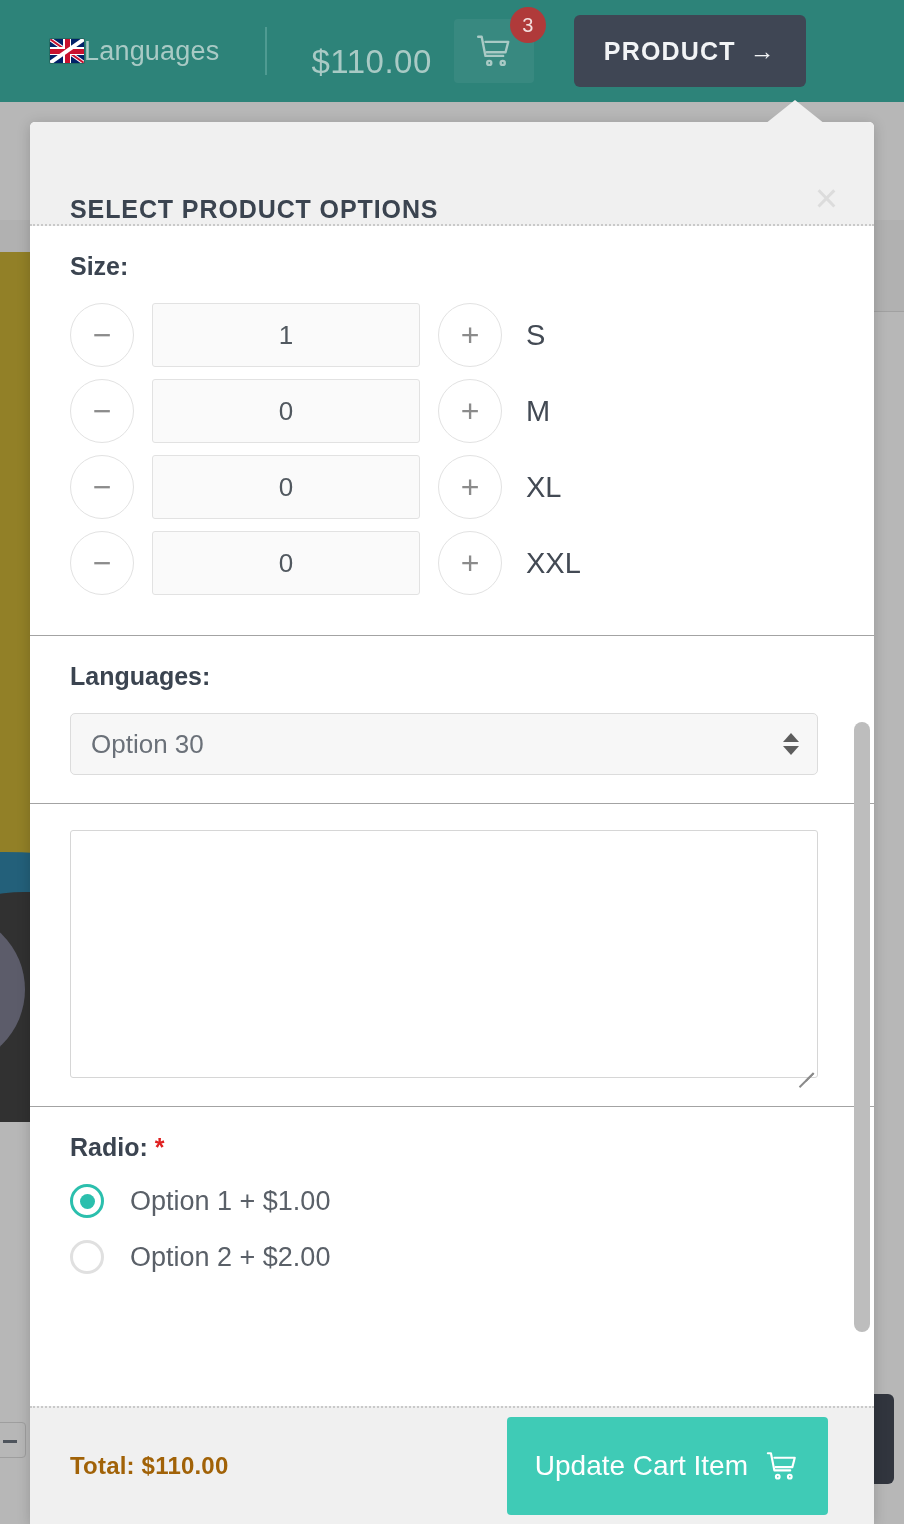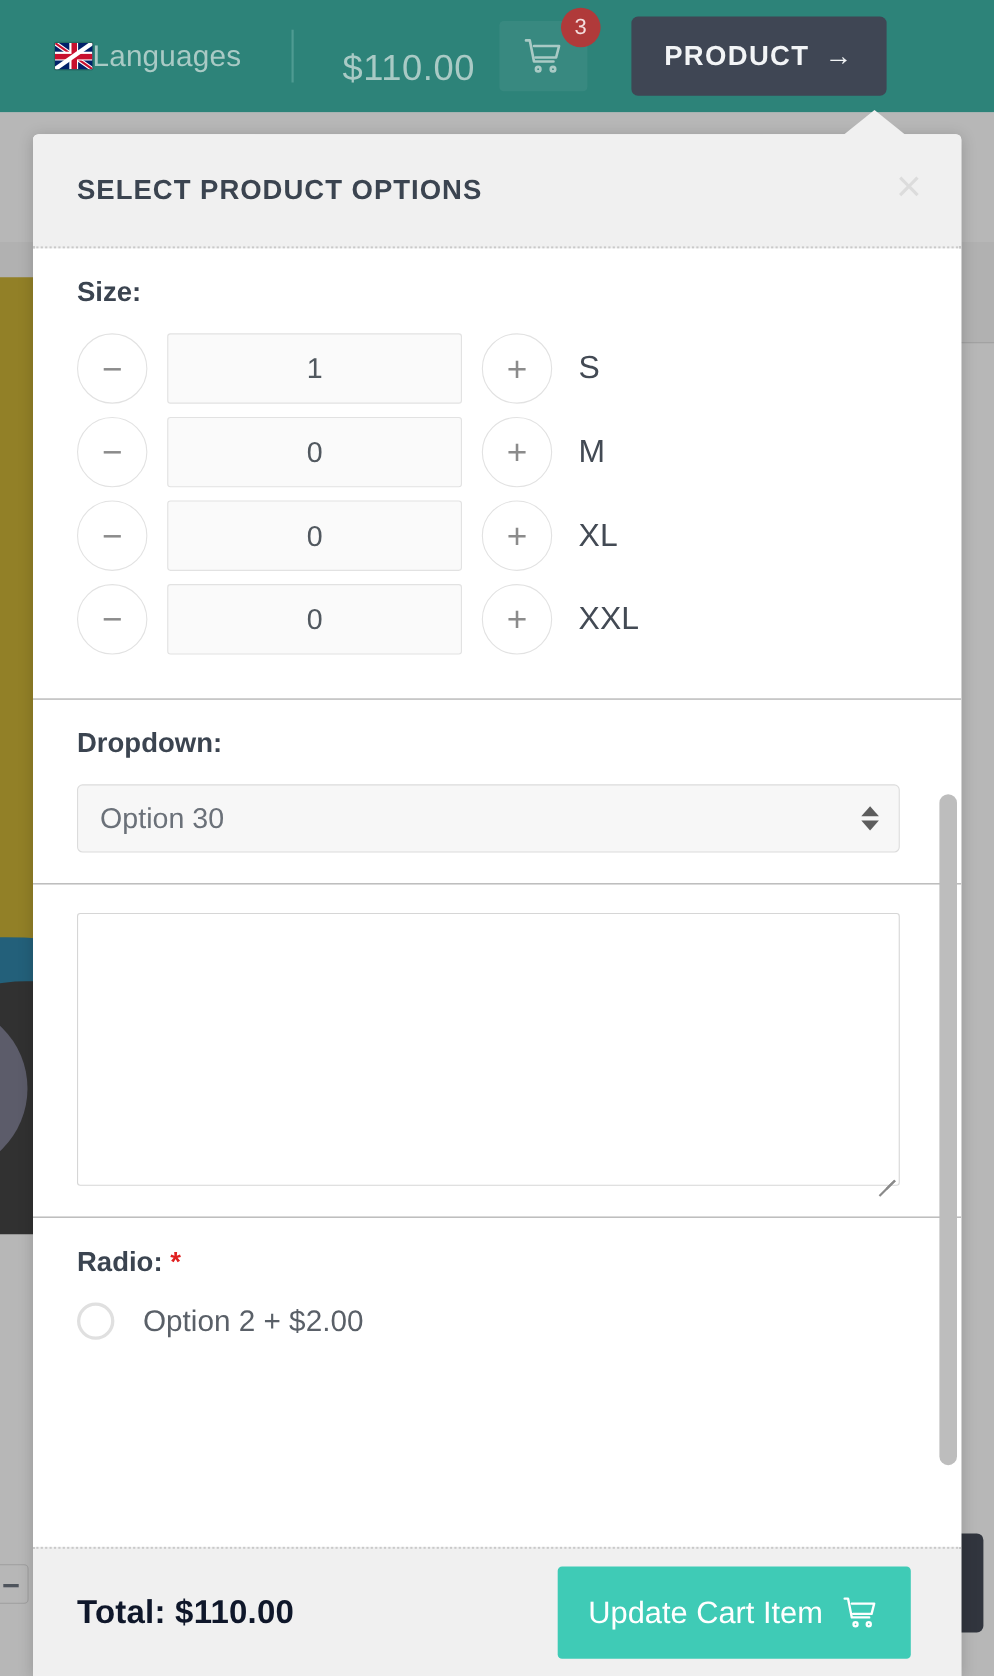--- a/index.html
+++ b/index.html
@@ -145,21 +145,21 @@
     position: absolute; left: 765px; top: 100px;
     width: 0; height: 0; z-index: 61;
     border-left: 30px solid transparent;
     border-right: 30px solid transparent;
     border-bottom: 24px solid #f0f0f0;
   }
   .modal-head {
     height: 104px; flex: none;
     background: #f0f0f0;
     border-bottom: 2px dotted #c9c9c9;
-    display: flex; align-items: center; justify-content: space-between;
+    display: flex; align-items: flex-end; justify-content: space-between;
     padding: 0 30px 0 40px;
   }
   .modal-title {
     font-size: 25px; font-weight: bold; letter-spacing: .9px; color: #3b4450;
   }
   .modal-close {
     font-size: 40px; color: #dcdcdc; line-height: 1; cursor: pointer;
     padding: 0 6px 6px 6px; font-weight: 300;
   }
 
@@ -237,23 +237,23 @@
   }
   .radio-label { margin-left: 26px; font-size: 27px; color: #5a6068; }
 
   
   .modal-foot {
     flex: none; height: 118px; background: #f0f0f0;
     border-top: 2px dotted #c9c9c9;
     display: flex; align-items: center; justify-content: space-between;
     padding: 0 46px 0 40px;
   }
-  .total-text { font-size: 30px; font-weight: bold; color: #0f172a; letter-spacing: .2px; }
+  .total-text { font-size: 24px; font-weight: bold; color: #a16207; letter-spacing: .2px; }
   .update-btn {
-    height: 84px; padding: 0 28px; border: none; border-radius: 4px;
+    height: 98px; padding: 0 28px; border: none; border-radius: 4px;
     background: #3fcbb6; color: #fff; font-size: 28px;
     display: flex; align-items: center; gap: 16px; cursor: pointer;
     font-family: "Liberation Sans", sans-serif;
   }
 </style>
 </head>
 <body>
 
 <div class="page-root">
 
@@ -341,21 +341,21 @@
 
         <div class="stepper-row">
           <div class="circ-btn">−</div>
           <input class="qty-input" value="0" style="">
           <div class="circ-btn">+</div>
           <span class="size-label">XXL</span>
         </div>
       </div>
 
       <div class="section">
-        <div class="field-label">Dropdown:</div>
+        <div class="field-label">Languages:</div>
         <div class="select-box">
           <span class="select-value">Option 30</span>
           <span class="select-arrows">
             <span class="tri-up"></span>
               <span class="tri-down"></span>
           </span>
         </div>
       </div>
 
       <div class="section">
@@ -365,20 +365,24 @@
               <i></i>
               <i></i>
             </span>
         </div>
       </div>
 
       <div class="section nb">
         <div class="field-label">
           <span>Radio:</span>
           <span class="req-star">*</span>
+        </div>
+        <div class="radio-row">
+          <span class="radio-dot on"></span>
+          <span class="radio-label">Option 1 + $1.00</span>
         </div>
         <div class="radio-row">
           <span class="radio-dot"></span>
           <span class="radio-label">Option 2 + $2.00</span>
         </div>
       </div>
 
       <div class="scroll-track">
         <div class="scroll-thumb"></div>
       </div>

